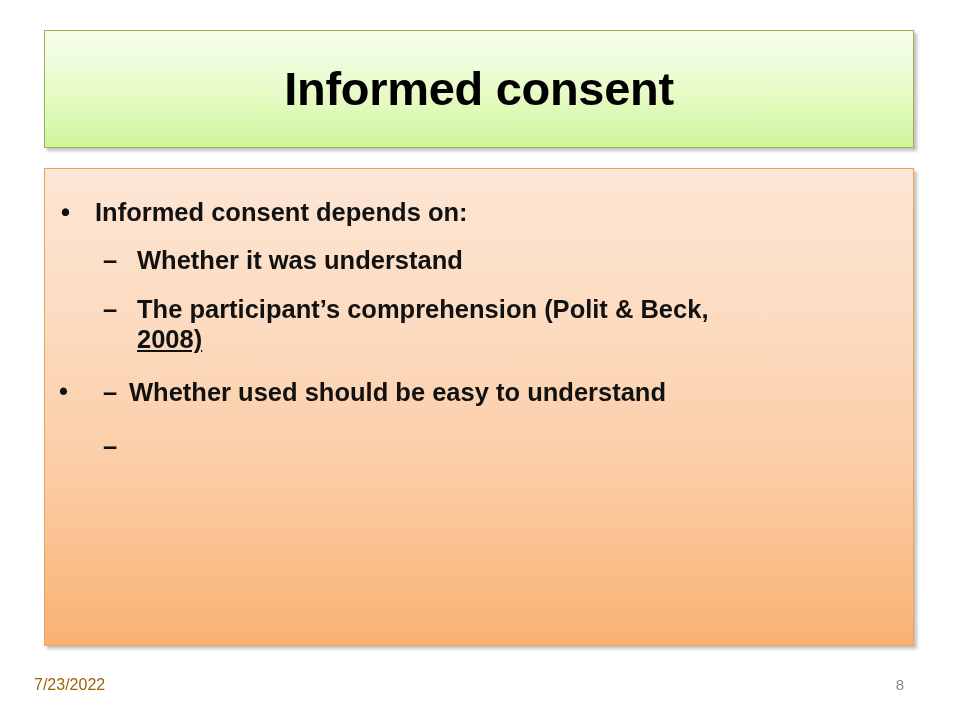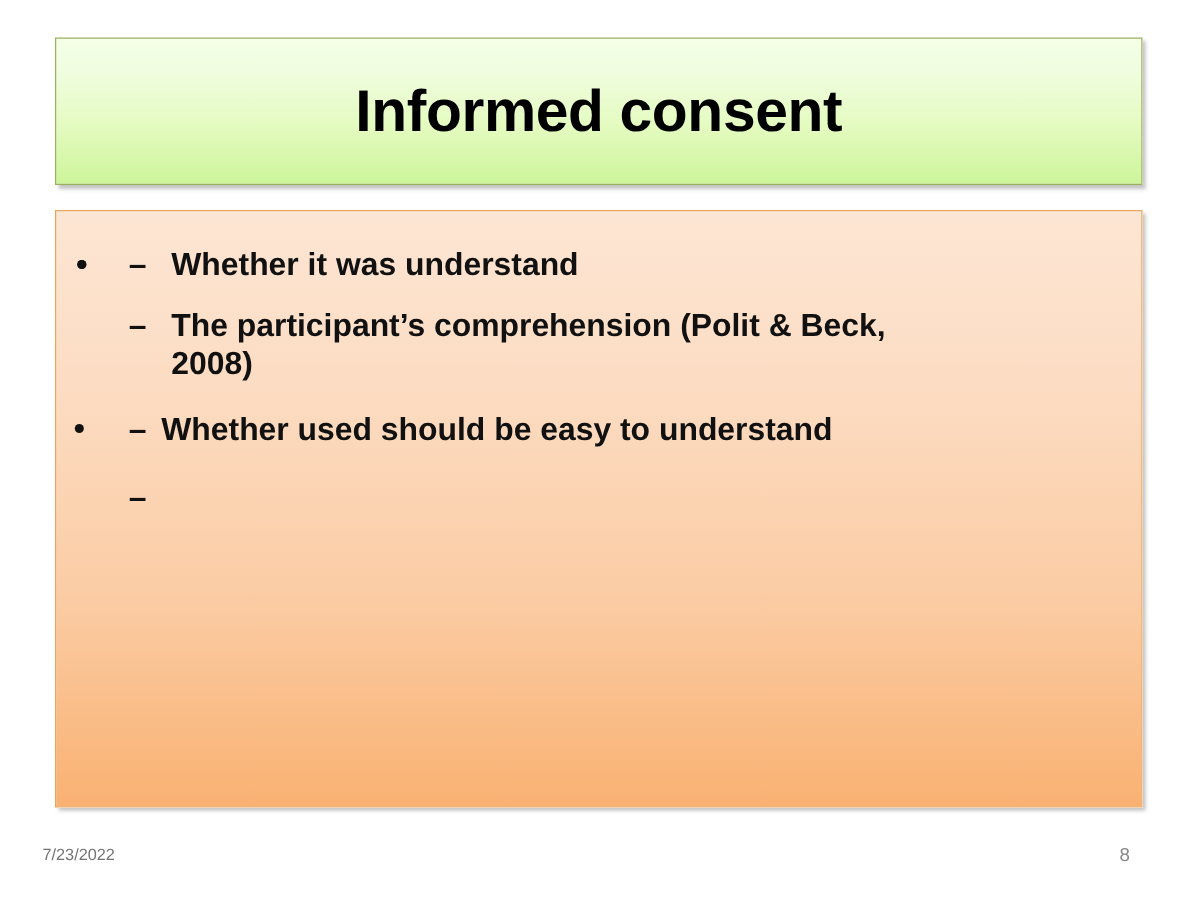--- a/index.html
+++ b/index.html
@@ -130,29 +130,30 @@
   .row-gap-b { margin-top: 20px; }
   .row-gap-c { margin-top: 18px; }
   .row-gap-d { margin-top: 18px; }
   .row-gap-e { margin-top: 21px; }
   .row-gap-f { margin-top: 22px; }
   .row-gap-g { margin-top: 24px; }
 
   .wrapline {
     display: block;
     padding-left: 0;
+    text-decoration: underline;
   }
 
   
   .footer-date {
     position: absolute;
     left: 34px;
     top: 676px;
-    font-size: 13px;
-    color: #737373;
+    font-size: 16px;
+    color: #a16207;
     font-weight: normal;
   }
   .footer-pageno {
     position: absolute;
     right: 56px;
     top: 676px;
     font-size: 15px;
     color: #8a8a8a;
     font-weight: normal;
     text-align: right;
@@ -169,20 +170,21 @@
 
   <div class="body-box">
     <ul class="bullets">
 
       <li class="lvl1 row-gap-a">
         <span class="marker">•</span>
       </li>
 
       <li class="lvl1 row-gap-b">
         <span class="marker">•</span>
+        <span>Informed consent depends on:</span>
       </li>
 
       <li class="lvl2 row-gap-c">
         <span class="marker">–</span>
         <span>Whether it was understand</span>
       </li>
 
       <li class="lvl2 row-gap-d">
         <span class="marker">–</span>
         <span>The participant’s comprehension (Polit &amp; Beck,</span>

